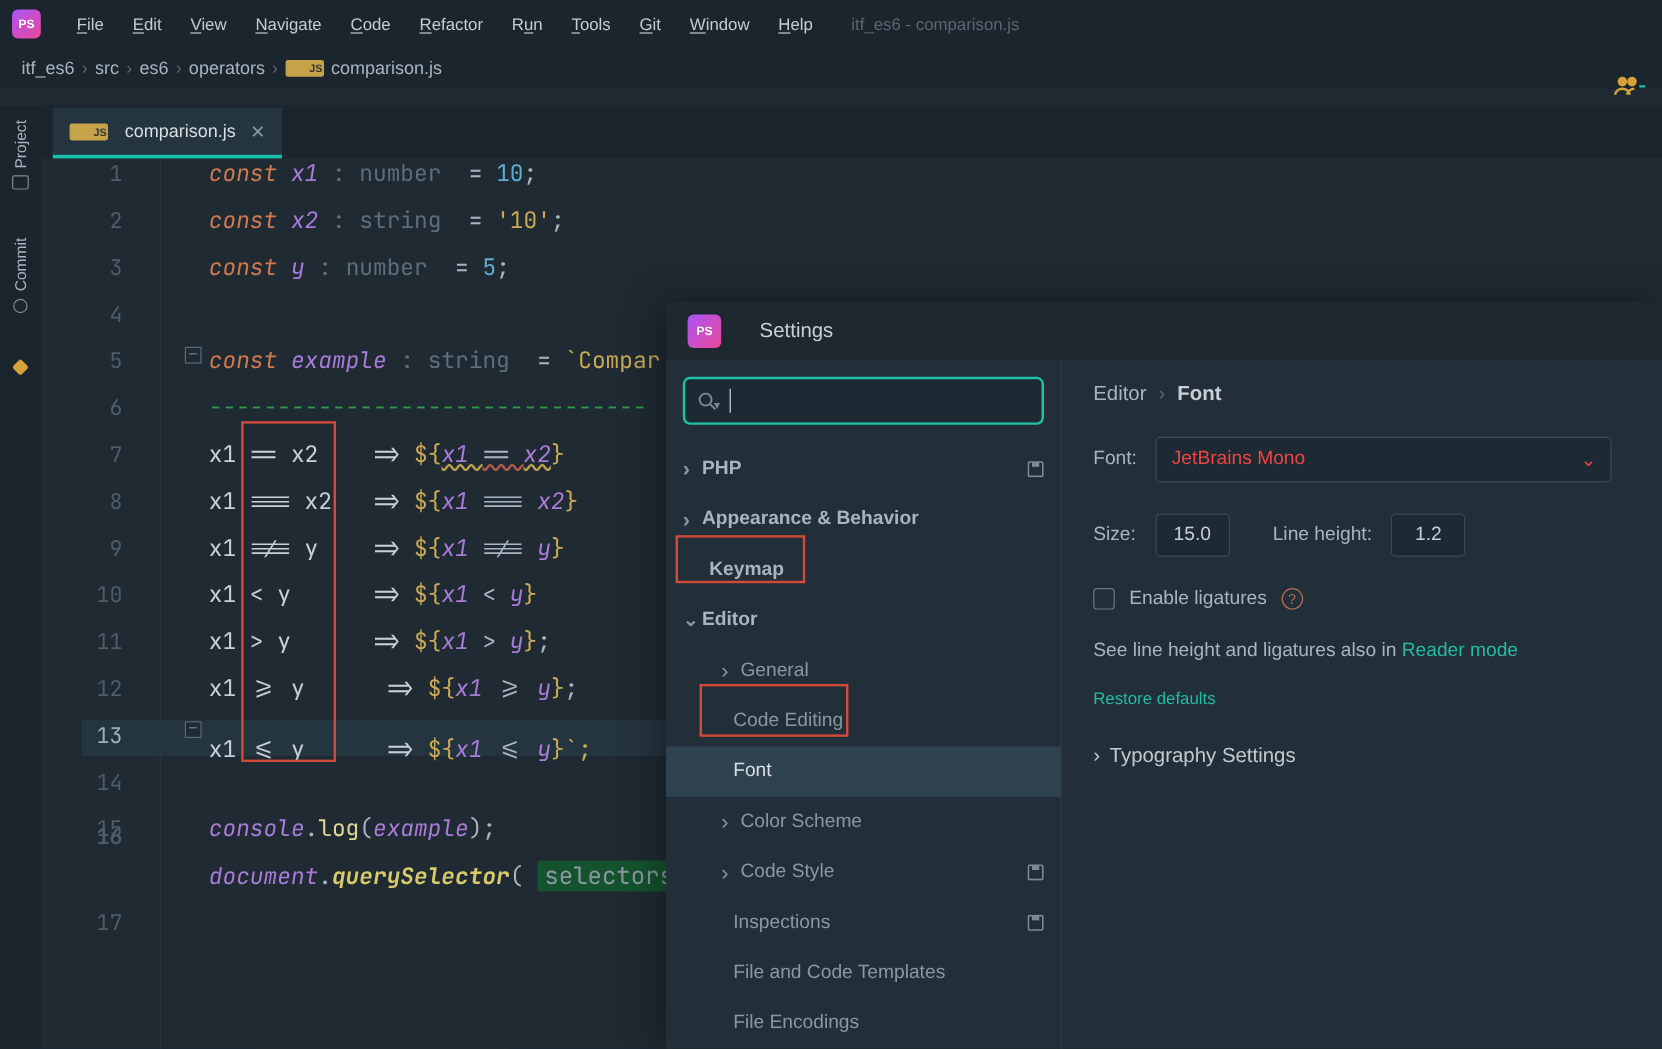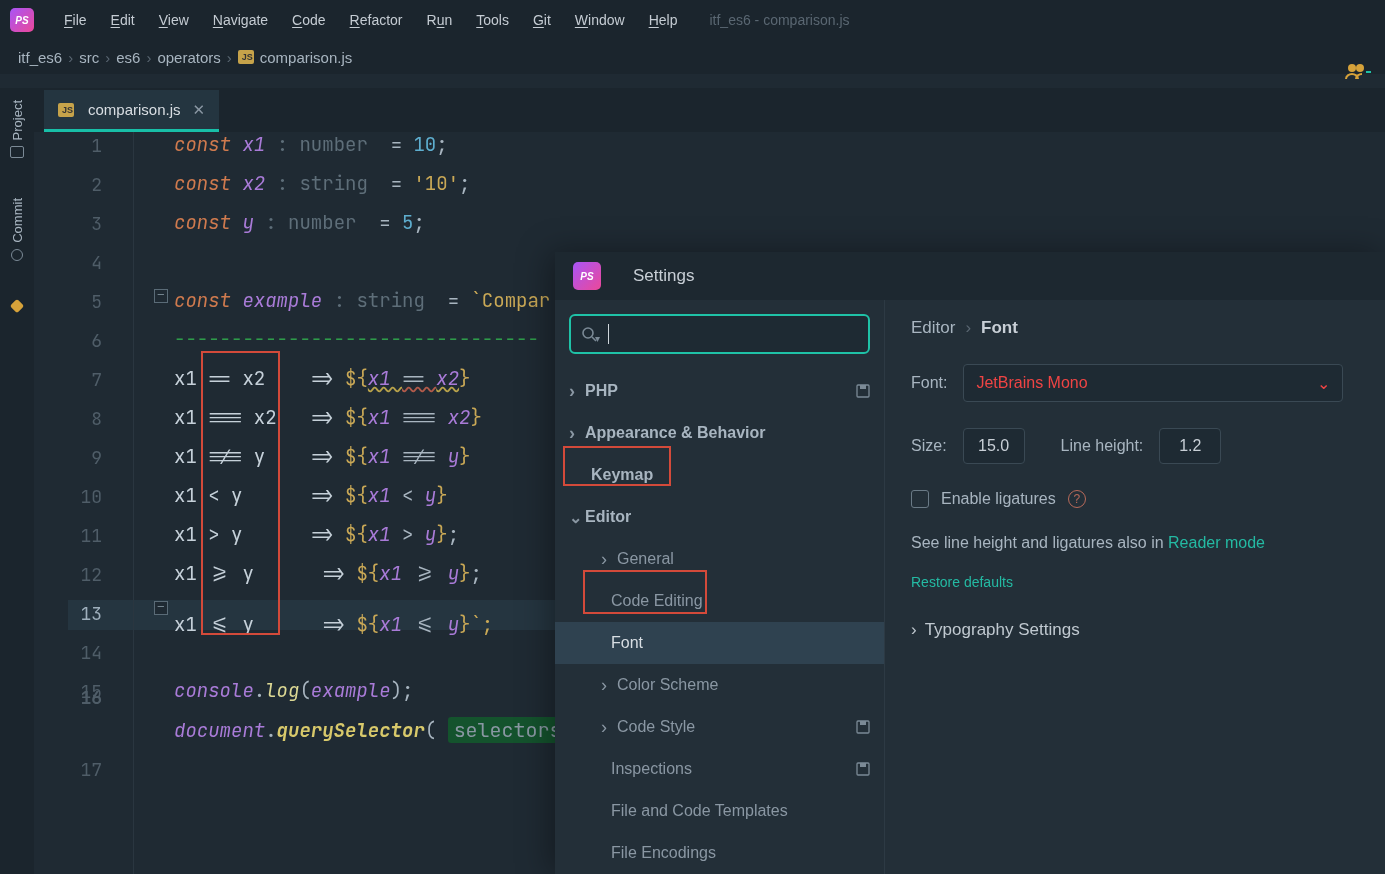--- a/index.html
+++ b/index.html
@@ -17,41 +17,41 @@
     align-items: center;
     padding: 0 10px;
     background: #1b252d;
   }
   .app-icon {
     width: 24px; height: 24px;
     background: linear-gradient(135deg,#a855f7,#ec4899);
     border-radius: 5px;
     margin-right: 18px;
     display:flex;align-items:center;justify-content:center;
-    font-size:10px;font-weight:bold;color:#fff;font-style:italic;
+    font-size:10px;font-weight:bold;color:#fff;
   }
   .menu-item {
     padding: 4px 12px;
     color: #c5ccd3;
     cursor: pointer;
   }
   .menu-item u { text-decoration: underline; text-underline-offset: 2px;}
   .win-title { margin-left: 20px; color: #5a6772; }
   .breadcrumb {
     height: 34px;
     display: flex;
     align-items: center;
     padding-left: 18px;
     background: #1b252d;
     color: #a8b5c0;
     font-size: 15px;
   }
   .bc-sep { margin: 0 6px; color: #5a6772; }
   .bc-js-icon {
-    display:inline-block; width:16px;height:14px;background:#c6a34a;
+    display:inline-block; width:32px;height:14px;background:#c6a34a;
     color:#333;font-size:9px;font-weight:bold;line-height:14px;text-align:right;
     padding-right:1px; margin-right:6px; border-radius:2px;
   }
   .right-users {
     position:absolute; right:14px; top:62px;
     color:#d6a23a;
   }
   .left-tools {
     position:absolute; left:0; top:88px; width:34px; height:786px;
     background:#1b252d;
@@ -102,21 +102,21 @@
   .cline { position:absolute; left:0; }
   .kw { color:#cf7a4e; font-style:italic; }
   .varname { color:#a97bd8; font-style:italic;}
   .hint { color:#5e6e79; }
   .op { color:#a8b5c0; }
   .num { color:#5eaecf; }
   .str { color:#c9a856; }
   .tmpl { color:#c9a856; }
   .dash { color:#2e9b4a; }
   .white { color:#c5d0d9; }
-  .fn { color:#dcd894; font-style:italic;}
+  .fn { color:#dcd894; }
   .qs { color:#d8c96b; font-weight:bold; font-style:italic;}
   .expr-in { color:#a97bd8; font-style:italic;}
   .cmp { color:#a8b5c0;}
   .sel-hint { background:#14532d; color:#8a97a3; padding:0 6px; border-radius:3px; font-style:normal; font-size:20px;}
   .wavy-r { text-decoration: wavy underline #b15a4a; }
   .wavy-y { text-decoration: wavy underline #b8a24a; }
   .redbox { position:absolute; border:2px solid #d34a3a; }
 
   
   .settings {

